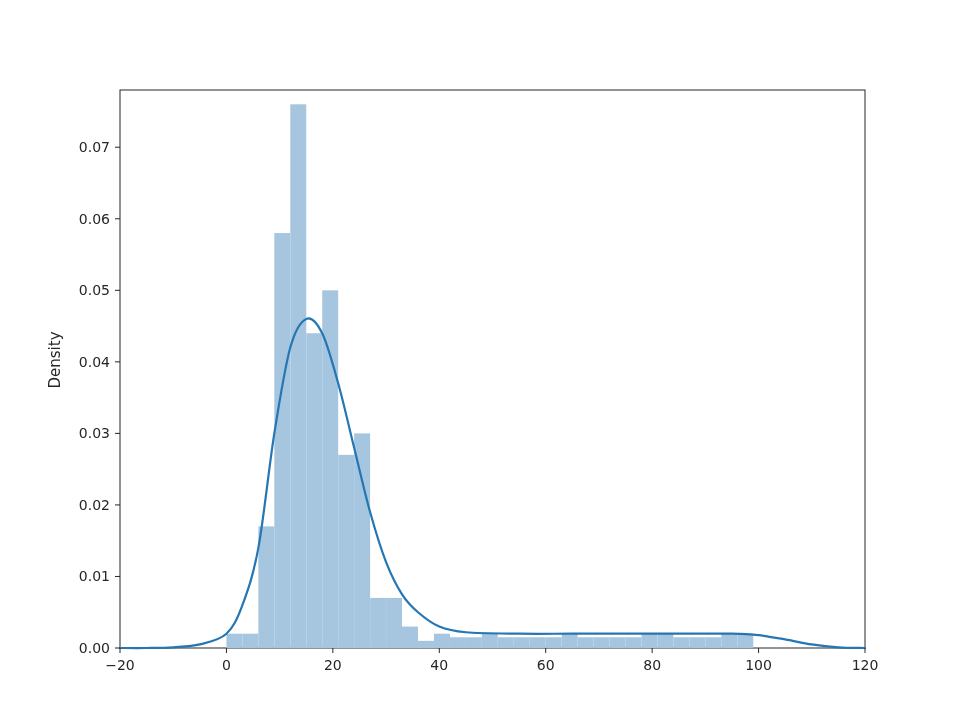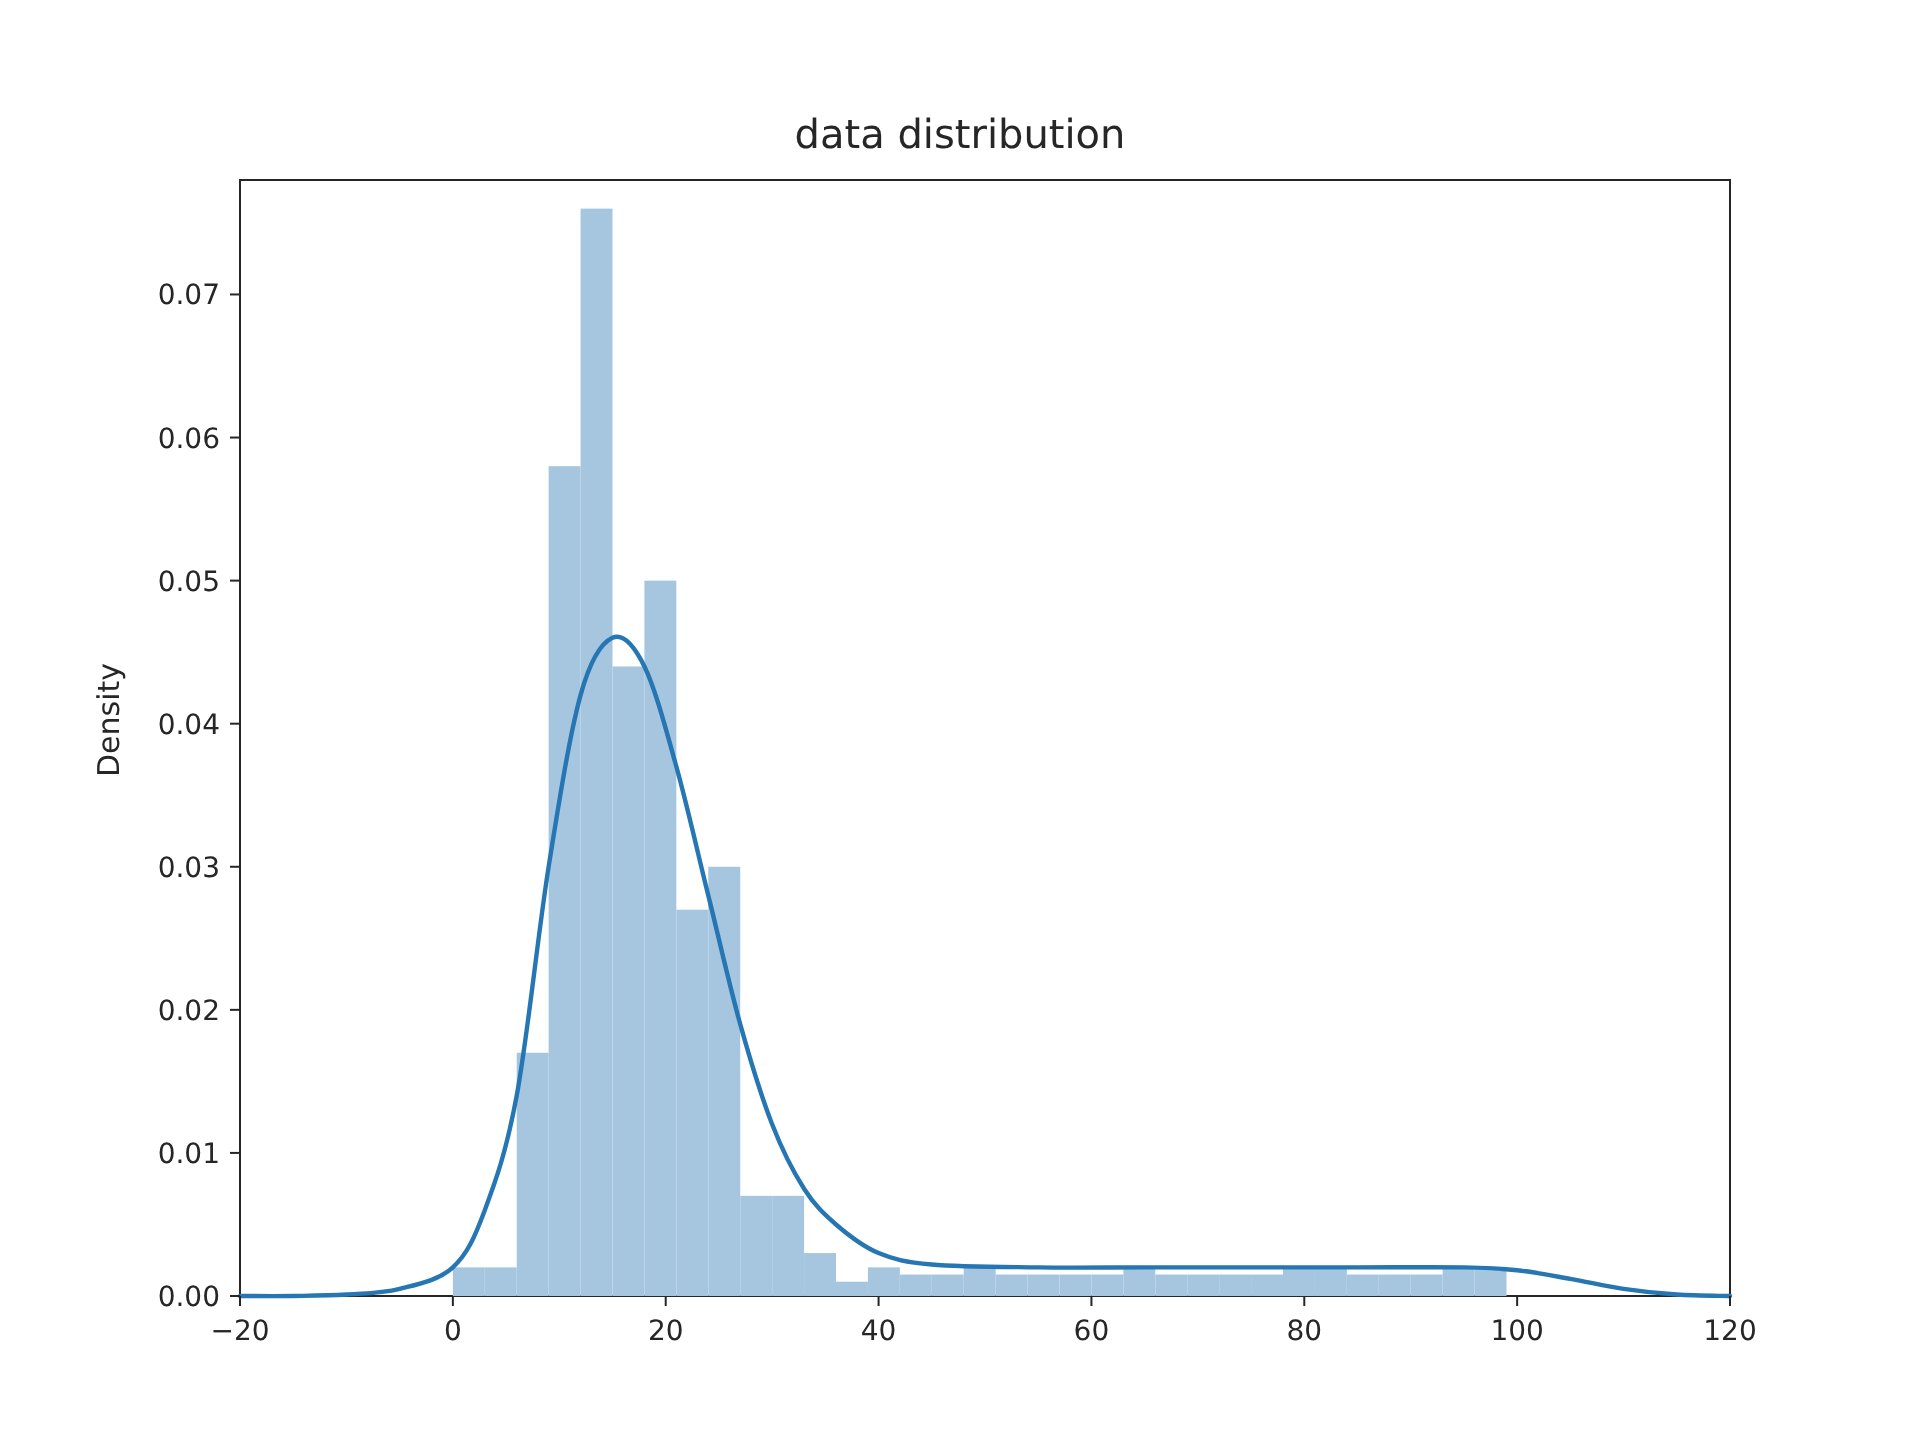--- a/index.html
+++ b/index.html
@@ -68,23 +68,20 @@
     stroke-width: 2.2;
     stroke-linejoin: round;
     stroke-linecap: round;
   }
 </style>
 </head>
 <body>
 
 <div class="figure">
 
-  <div class="title">
-    <span>data distribution</span>
-  </div>
 
   <div class="ylabel">
     <span>Density</span>
   </div>
 
   <svg class="axes" width="960" height="720">
     <g id="plot-area">
 
       <rect id="spine-rect" class="spine" x="120" y="90" width="745" height="558"></rect>
 

